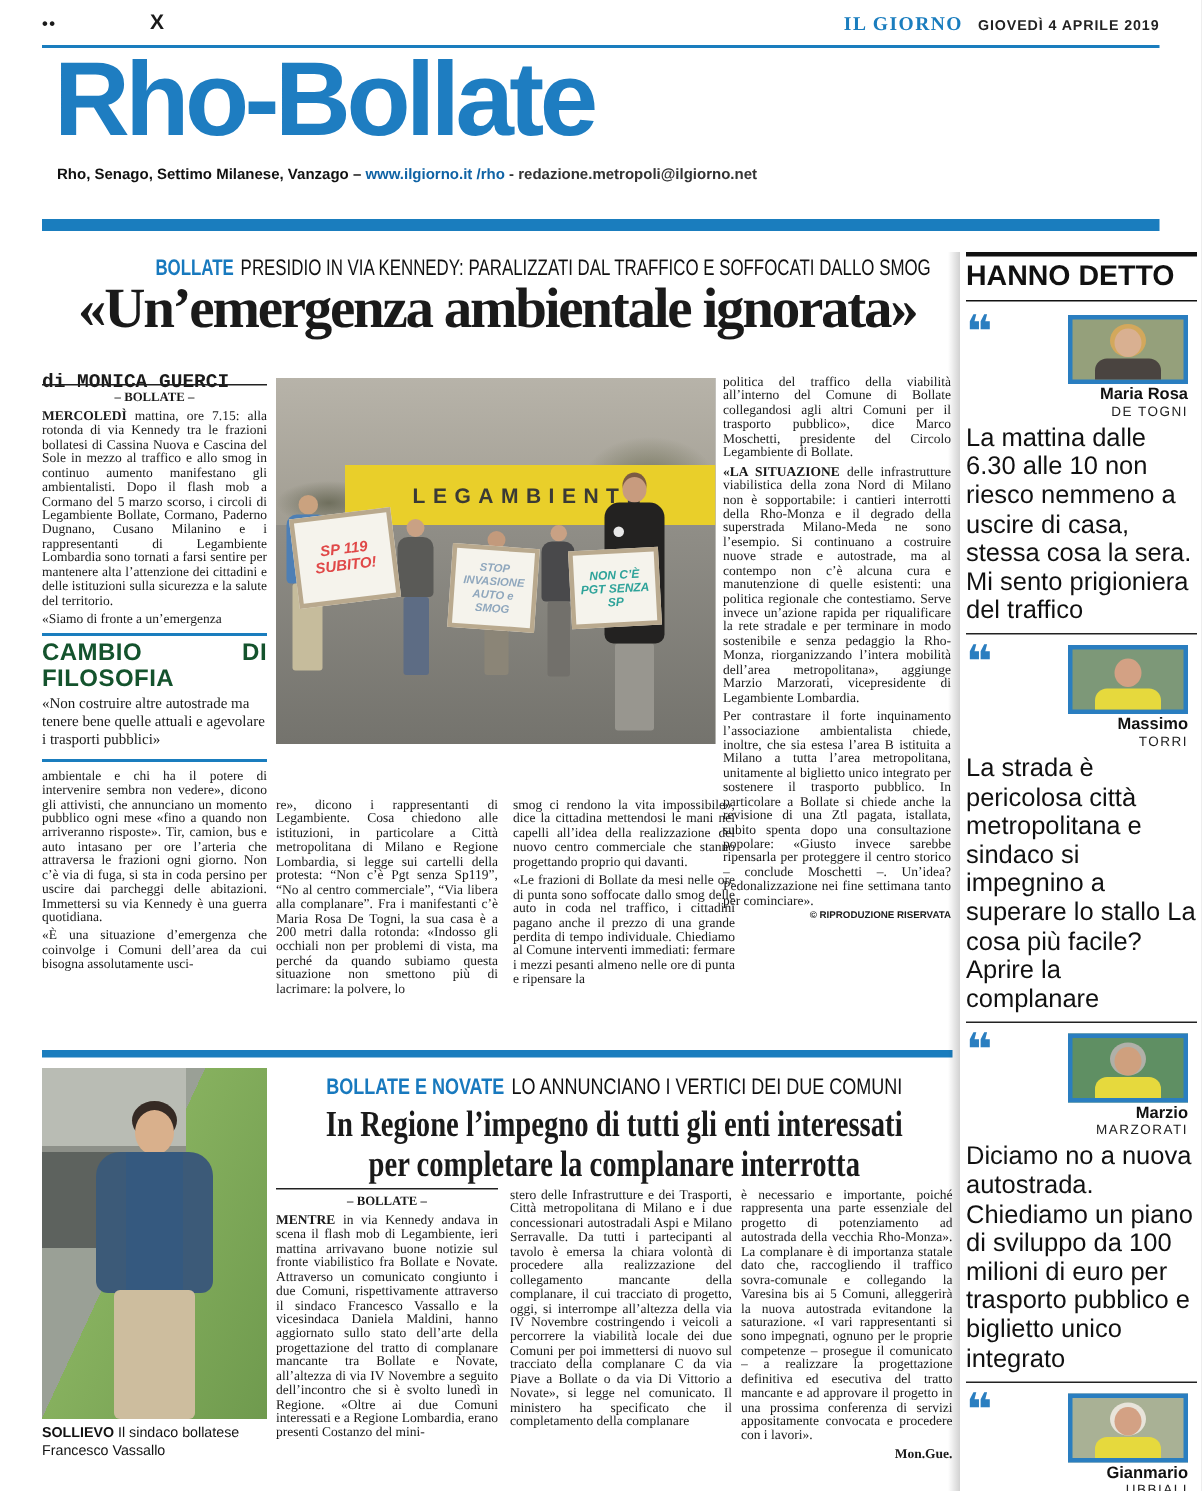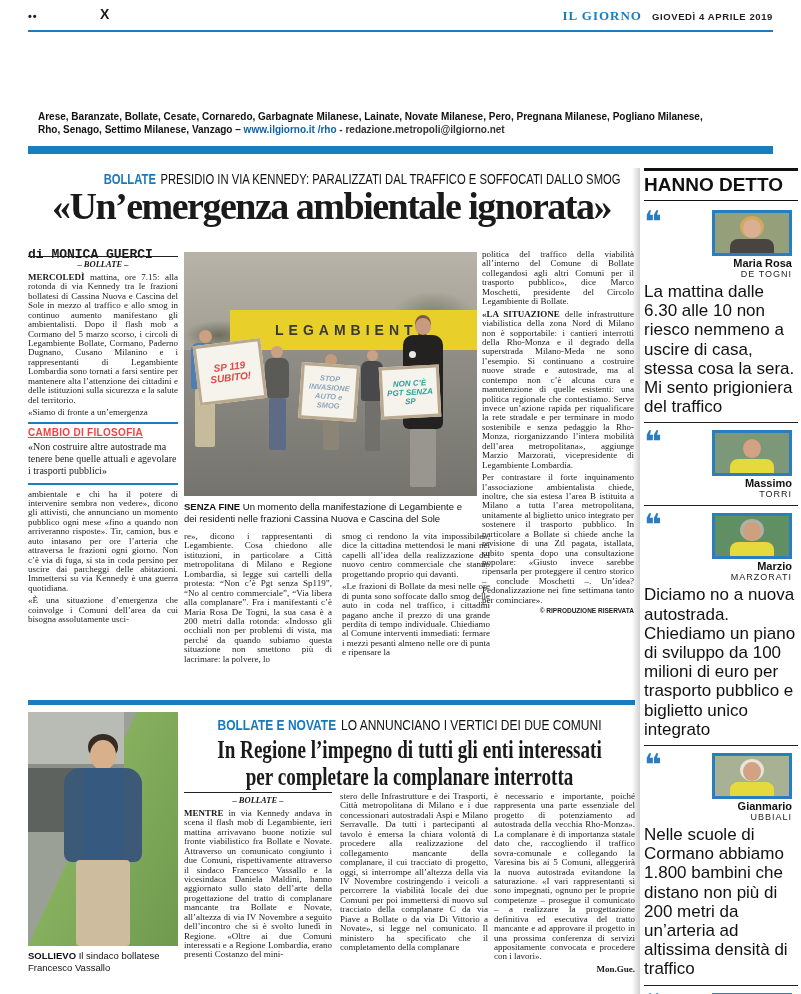--- a/index.html
+++ b/index.html
@@ -24,29 +24,29 @@
   .kicker1{position:absolute;left:-74px;top:170px;width:809px;transform:scaleX(.75);transform-origin:center;
            white-space:nowrap;font-family:"Liberation Sans",sans-serif;font-size:15px;color:#111;text-align:left;padding-left:102px;box-sizing:border-box;}
   .klabel{color:#1879be;font-weight:bold;margin-right:6px;}
   .headline1{position:absolute;left:28px;top:184px;width:607px;text-align:center;white-space:nowrap;
              font-weight:bold;font-size:38px;letter-spacing:-1.5px;}
   .byline{position:absolute;left:28px;top:247px;font-family:Liberation Mono, monospace;font-size:13px;font-weight:bold;}
   
   .col{position:absolute;font-size:9px;line-height:1.05;text-align:justify;}
   .col p{margin:0 0 3px 0;}
   .dateline{border-top:1px solid #222;padding-top:3px;margin-bottom:4px;text-align:center;
-            font-style:italic;font-weight:bold;font-size:8.5px;}
+            font-weight:bold;font-size:8.5px;}
   .lead{font-weight:bold;}
   .c1{left:28px;top:256px;width:150px;max-height:442px;overflow:hidden;}
   .c2{left:184px;top:532px;width:148px;max-height:166px;overflow:hidden;}
   .c3{left:342px;top:532px;width:148px;max-height:166px;overflow:hidden;}
   .c4{left:482px;top:250px;width:152px;max-height:448px;overflow:hidden;}
   .copyright{text-align:right;font-family:"Liberation Sans",sans-serif;font-size:6.5px;font-weight:bold;margin-top:2px;}
   .fbox{border-top:2px solid #1a7dbe;border-bottom:2px solid #1a7dbe;padding:4px 0 5px;margin:5px 0;}
-  .fbox-title{font-family:"Liberation Sans",sans-serif;font-weight:bold;color:#ef4444;font-size:10px;letter-spacing:.3px;text-decoration:underline;}
+  .fbox-title{font-family:"Liberation Sans",sans-serif;font-weight:bold;color:#14532d;font-size:16px;letter-spacing:.3px;}
   .fbox-text{font-size:10px;line-height:1.22;text-align:left;margin-top:2px;}
   .caption{position:absolute;font-family:"Liberation Sans",sans-serif;font-size:9.5px;line-height:1.25;color:#111;}
   .cap-label{font-weight:bold;}
   .divider-bar{position:absolute;left:28px;top:700px;width:607px;height:5px;background:#1a7dbe;}
   
   .main-photo{position:absolute;left:184px;top:252px;width:293px;height:244px;overflow:hidden;background:#8f8d86;}
   .mp-sky{position:absolute;left:0;top:0;right:0;height:98px;
     background:radial-gradient(closest-side at 12% 85%,#6f6f5d,transparent),
                radial-gradient(closest-side at 85% 70%,#77775f,transparent),
                radial-gradient(closest-side at 55% 90%,#83836b,transparent),
@@ -130,22 +130,22 @@
   <div class="topbar">
     <span class="dots">••</span>
     <span class="pagemark">X</span>
     <div class="topbar-right">
       <span class="brand">IL GIORNO</span>
       <span class="issuedate">GIOVEDÌ 4 APRILE 2019</span>
     </div>
   </div>
   <div class="topline"></div>
 
+  <h1 class="edition">Rho-Bollate</h1>
   <div class="towns">
-    <div>Arese, Baranzate, Bollate, Cesate, Cornaredo, Garbagnate Milanese, Lainate, Novate Milanese, Pero, Pregnana Milanese, Pogliano Milanese,</div>
     <div><span>Rho, Senago, Settimo Milanese, Vanzago – </span><span class="web">www.ilgiorno.it /rho</span><span class="mail"> - redazione.metropoli@ilgiorno.net</span></div>
   </div>
   <div class="thickbar"></div>
 
   <div class="kicker1">
     <span class="klabel">BOLLATE</span><span>PRESIDIO IN VIA KENNEDY: PARALIZZATI DAL TRAFFICO E SOFFOCATI DALLO SMOG</span>
   </div>
   <div class="headline1">«Un’emergenza ambientale ignorata»</div>
   <div class="byline">di MONICA GUERCI</div>
 
@@ -189,23 +189,20 @@
         <div class="ph"></div>
         <div class="pt">
           <div class="mic"></div>
         </div>
         <div class="pl"></div>
       </div>
     <div class="sign sign1">SP 119 SUBITO!</div>
     <div class="sign sign2">STOP INVASIONE AUTO e SMOG</div>
     <div class="sign sign3">NON C’È PGT SENZA SP</div>
   </div>
-  <div class="caption" style="left:184px;top:501px;width:293px;">
-    <span class="cap-label">SENZA FINE</span><span> Un momento della manifestazione di Legambiente e dei residenti nelle frazioni Cassina Nuova e Cascina del Sole</span>
-  </div>
 
   <div class="col c2">
     <p>re», dicono i rappresentanti di Legambiente. Cosa chiedono alle istituzioni, in particolare a Città metropolitana di Milano e Regione Lombardia, si legge sui cartelli della protesta: “Non c’è Pgt senza Sp119”, “No al centro commerciale”, “Via libera alla complanare”. Fra i manifestanti c’è Maria Rosa De Togni, la sua casa è a 200 metri dalla rotonda: «Indosso gli occhiali non per problemi di vista, ma perché da quando subiamo questa situazione non smettono più di lacrimare: la polvere, lo</p>
   </div>
   <div class="col c3">
     <p>smog ci rendono la vita impossibile», dice la cittadina mettendosi le mani nei capelli all’idea della realizzazione del nuovo centro commerciale che stanno progettando proprio qui davanti.</p>
     <p>«Le frazioni di Bollate da mesi nelle ore di punta sono soffocate dallo smog delle auto in coda nel traffico, i cittadini pagano anche il prezzo di una grande perdita di tempo individuale. Chiediamo al Comune interventi immediati: fermare i mezzi pesanti almeno nelle ore di punta e ripensare la</p>
   </div>
   <div class="col c4">
     <p>politica del traffico della viabilità all’interno del Comune di Bollate collegandosi agli altri Comuni per il trasporto pubblico», dice Marco Moschetti, presidente del Circolo Legambiente di Bollate.</p>
@@ -238,20 +235,21 @@
       <div class="qhead">
           <span class="qmark">❝</span>
         <div class="qphoto p2">
             <div class="qp-hair"></div>
             <div class="qp-head"></div>
             <div class="qp-torso"></div>
           </div>
         </div>
       <div class="qname">Massimo</div>
       <div class="qsurname">TORRI</div>
+      <div class="qtext">La strada è pericolosa città metropolitana e sindaco si impegnino a superare lo stallo La cosa più facile? Aprire la complanare</div>
     </div>
 
     <div class="quote">
       <div class="qhead">
           <span class="qmark">❝</span>
         <div class="qphoto p3">
             <div class="qp-hair"></div>
             <div class="qp-head"></div>
             <div class="qp-torso"></div>
           </div>

